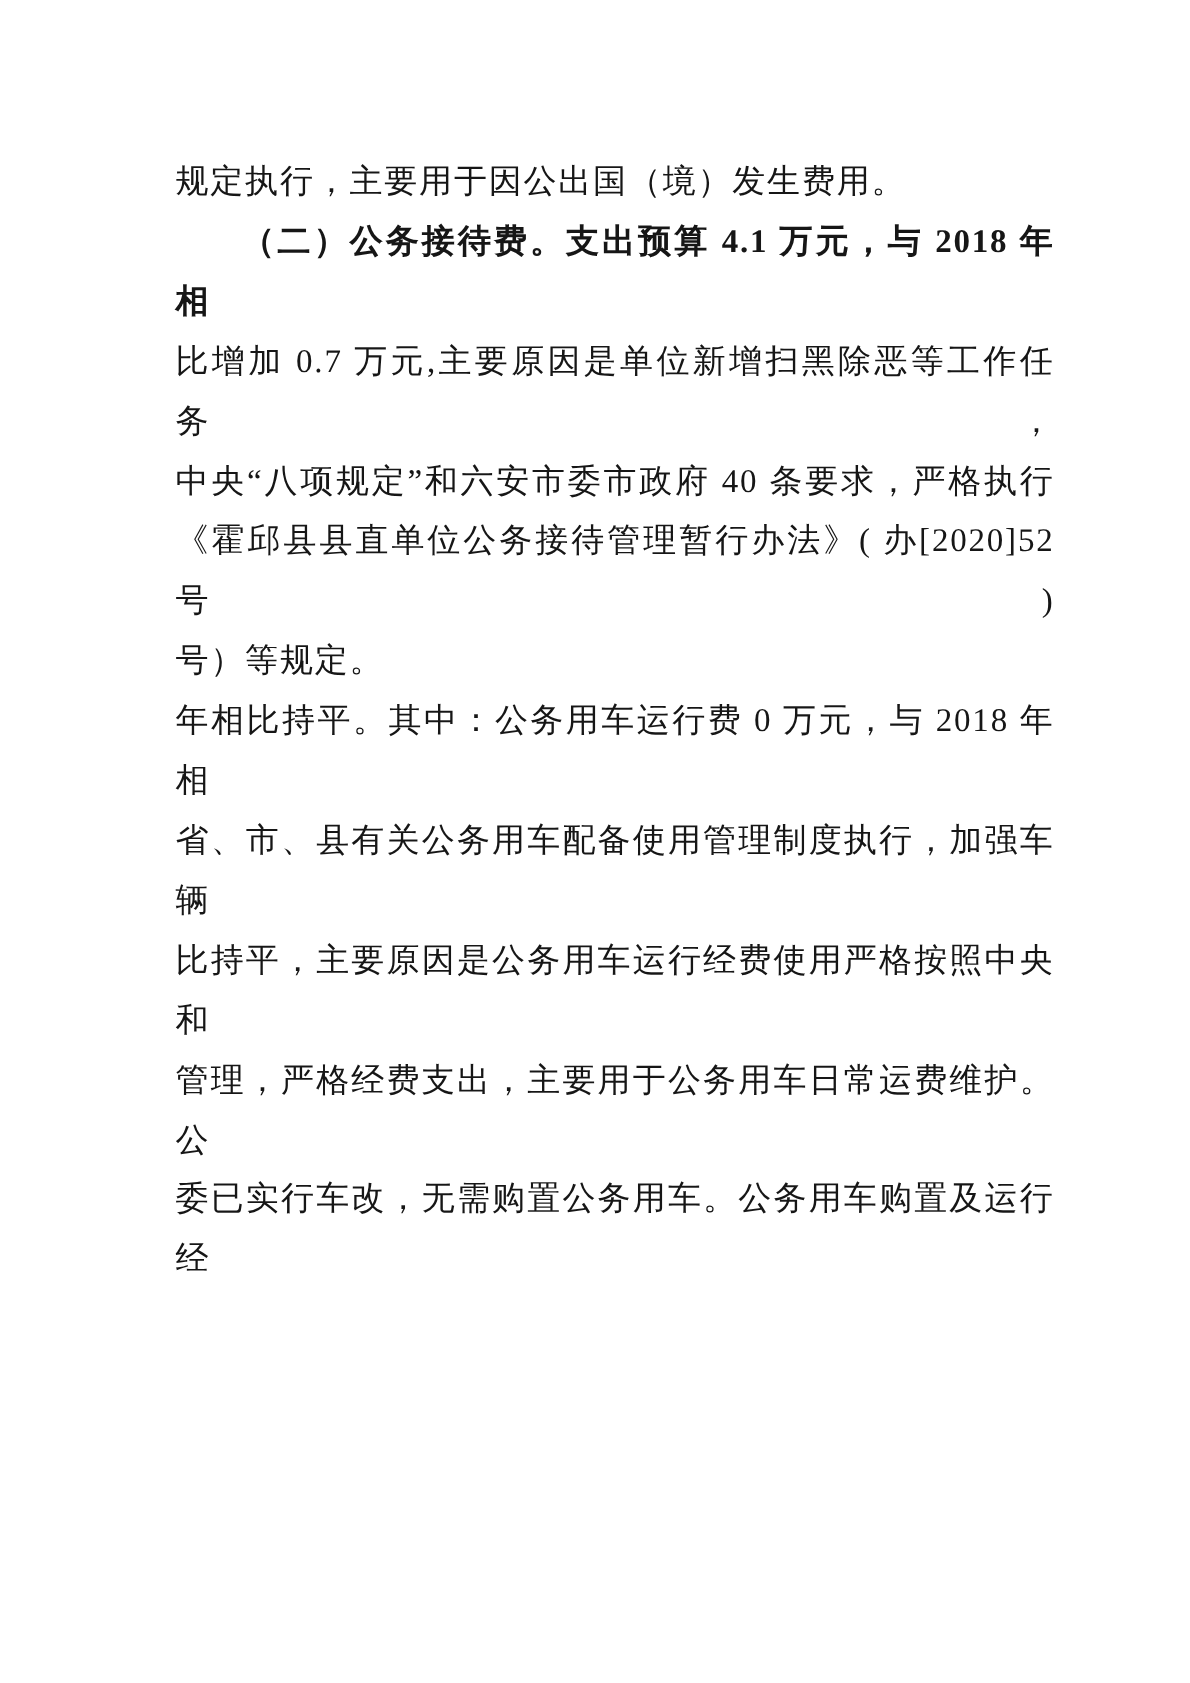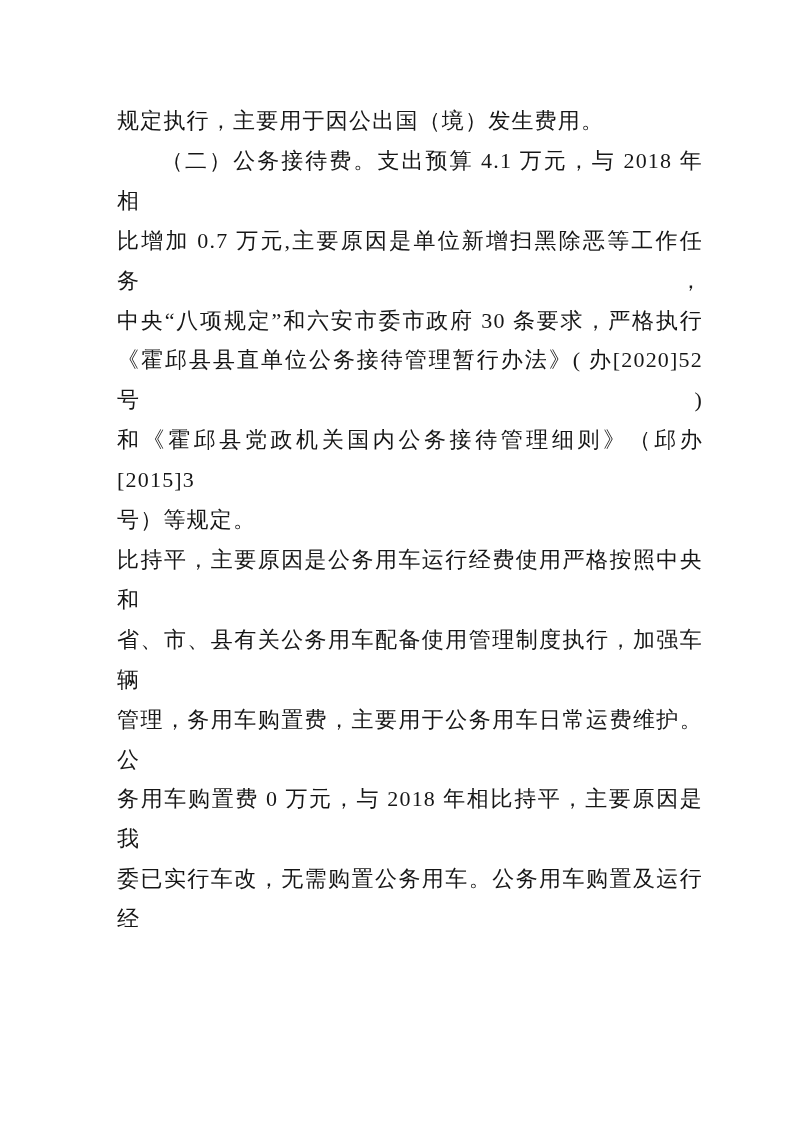--- a/index.html
+++ b/index.html
@@ -30,42 +30,42 @@
     line-height: 39.9px;
     color: #161616;
     letter-spacing: 1.2px;
     text-align: justify;
     text-align-last: justify;
     text-justify: inter-character;
     white-space: normal;
   }
   .line.first-indent {
     text-indent: 2em;
+    font-weight: bold;
   }
   .line.para-last {
     text-align-last: left;
   }
 </style>
 </head>
 <body>
 
 <div class="page">
   <div class="textblock">
       <div class="paragraph">
         <div class="line para-last">规定执行，主要用于因公出国（境）发生费用。</div>
       </div>
       <div class="paragraph">
         <div class="line first-indent">（二）公务接待费。支出预算 4.1 万元，与 2018 年相</div>
         <div class="line">比增加 0.7 万元,主要原因是单位新增扫黑除恶等工作任务，</div>
-        <div class="line">中央“八项规定”和六安市委市政府 30 条要求，严格执行</div>
+        <div class="line">中央“八项规定”和六安市委市政府 40 条要求，严格执行</div>
         <div class="line">《霍邱县县直单位公务接待管理暂行办法》( 办[2020]52 号 )</div>
-        <div class="line">和《霍邱县党政机关国内公务接待管理细则》（邱办[2015]3</div>
         <div class="line para-last">号）等规定。</div>
       </div>
       <div class="paragraph">
+        <div class="line">年相比持平。其中：公务用车运行费 0 万元，与 2018 年相</div>
+        <div class="line">省、市、县有关公务用车配备使用管理制度执行，加强车辆</div>
         <div class="line">比持平，主要原因是公务用车运行经费使用严格按照中央和</div>
-        <div class="line">省、市、县有关公务用车配备使用管理制度执行，加强车辆</div>
-        <div class="line">管理，务用车购置费，主要用于公务用车日常运费维护。公</div>
-        <div class="line">务用车购置费 0 万元，与 2018 年相比持平，主要原因是我</div>
+        <div class="line">管理，严格经费支出，主要用于公务用车日常运费维护。公</div>
         <div class="line">委已实行车改，无需购置公务用车。公务用车购置及运行经</div>
       </div>
     </div>
 </div>
 
 </body></html>

